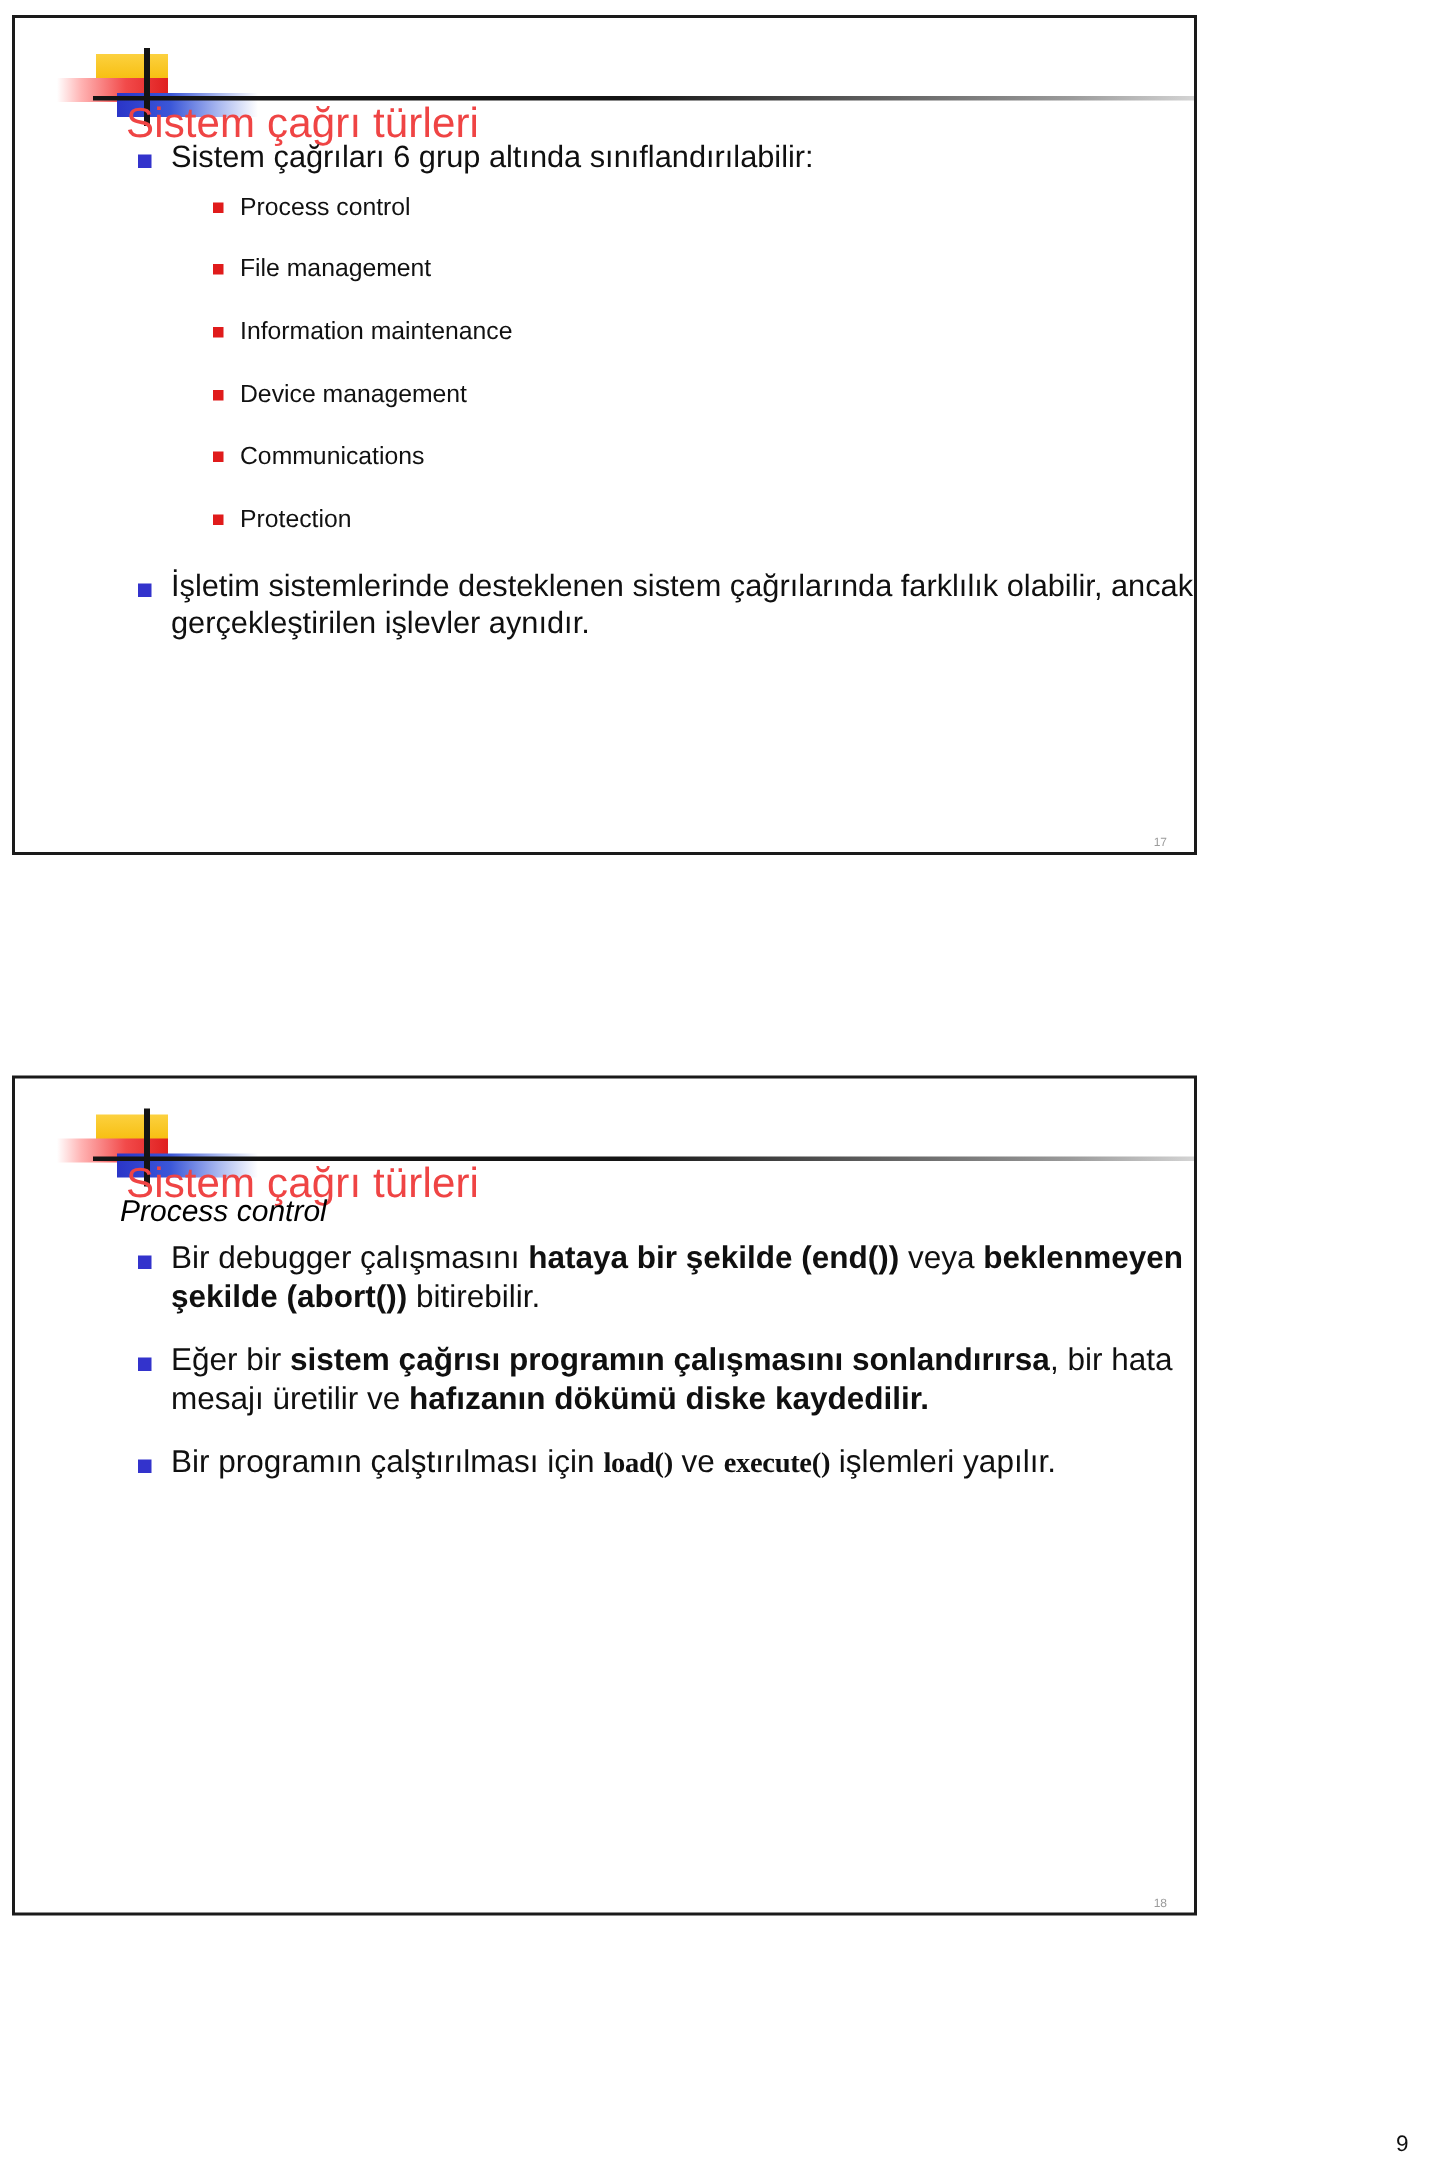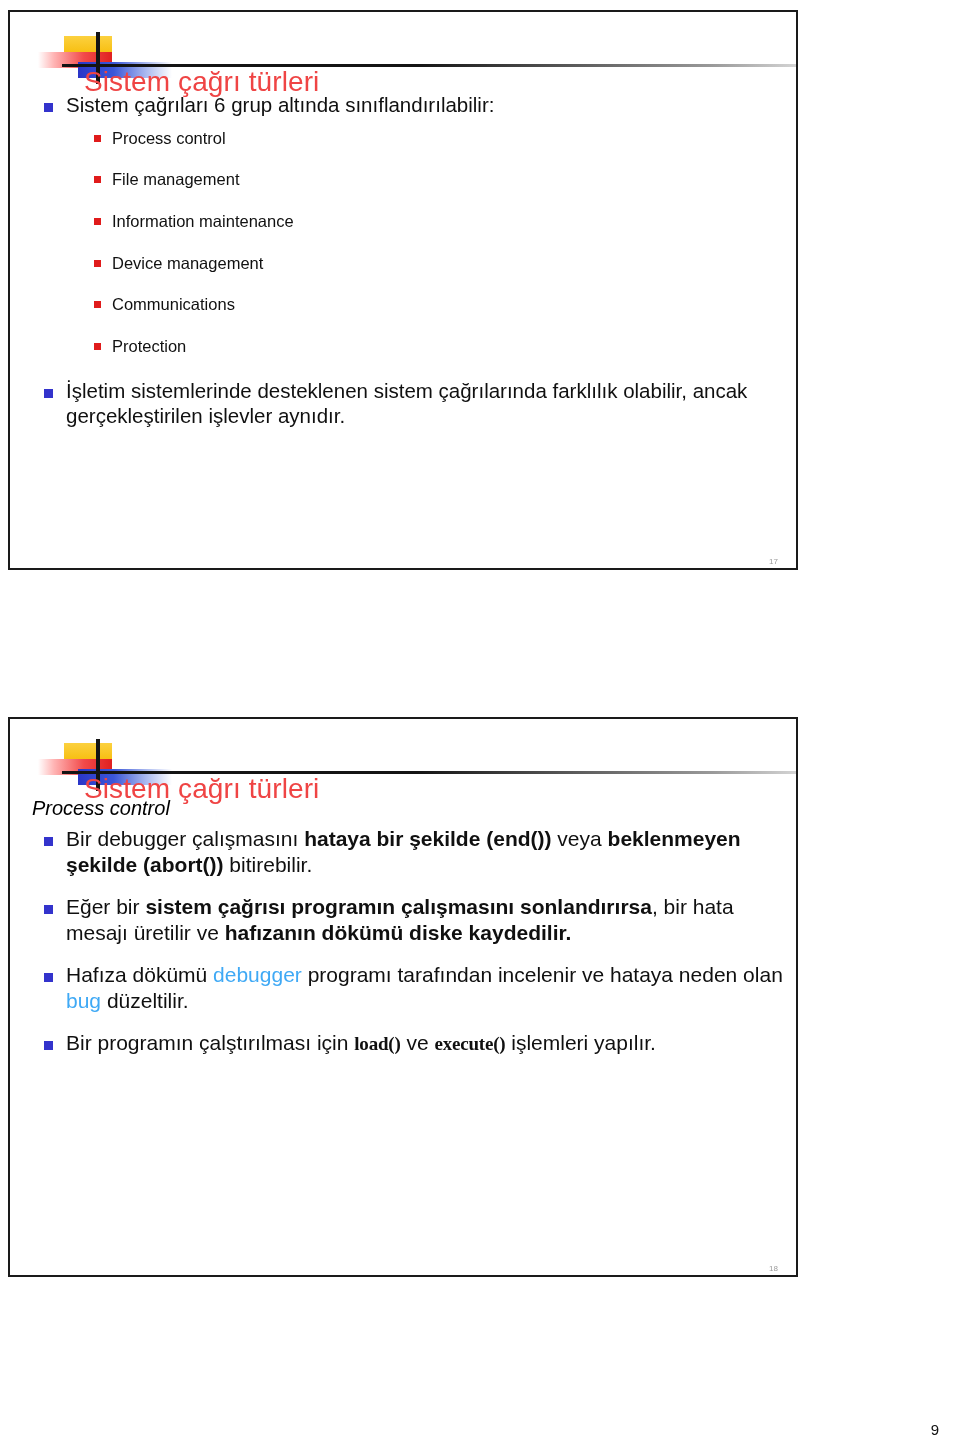--- a/index.html
+++ b/index.html
@@ -83,21 +83,21 @@
     font-size: 28px;
     color: #ef4444;
     letter-spacing: 0.1px;
     white-space: nowrap;
     margin-top: 32px;
   }
 
   
   .body-area {
     position: absolute;
-    left: 0; right: 0;
+    left: 0; right: 0; padding-left: 48px;
   }
   #slide-1 .body-area { top: 80px; }
   #slide-2 .body-area { top: 78px; }
 
   .subhead {
     font-size: 20px;
     font-style: italic;
     margin: 0 0 6px 22px;
     color: #000;
   }
@@ -252,21 +252,20 @@
     </div>
 
     <div class="slide-title">Sistem çağrı türleri</div>
 
     <div class="body-area">
       <div class="subhead">Process control</div>
 
       <ul class="lvl1" id="slide2-list">
           <li><span class="bul"></span><span>Bir debugger çalışmasını </span><span class="b">hataya bir şekilde (end())</span><span> veya </span><span class="b">beklenmeyen şekilde (abort())</span><span> bitirebilir.</span></li>
           <li><span class="bul"></span><span>Eğer bir </span><span class="b">sistem çağrısı programın çalışmasını sonlandırırsa</span><span>, bir hata mesajı üretilir ve </span><span class="b">hafızanın dökümü diske kaydedilir.</span></li>
-          <li><span class="bul"></span><span>Hafıza dökümü </span><span class="hl-blue">debugger</span><span> programı tarafından incelenir ve hataya neden olan </span><span class="hl-blue">bug</span><span> düzeltilir.</span></li>
           <li><span class="bul"></span><span>Bir programın çalştırılması için </span><span class="code">load()</span><span> ve </span><span class="code">execute()</span><span> işlemleri yapılır.</span></li>
         </ul>
     </div>
 
     <div class="slide-num">18</div>
   </div>
 
   <div class="page-num">9</div>
 
 </div>

